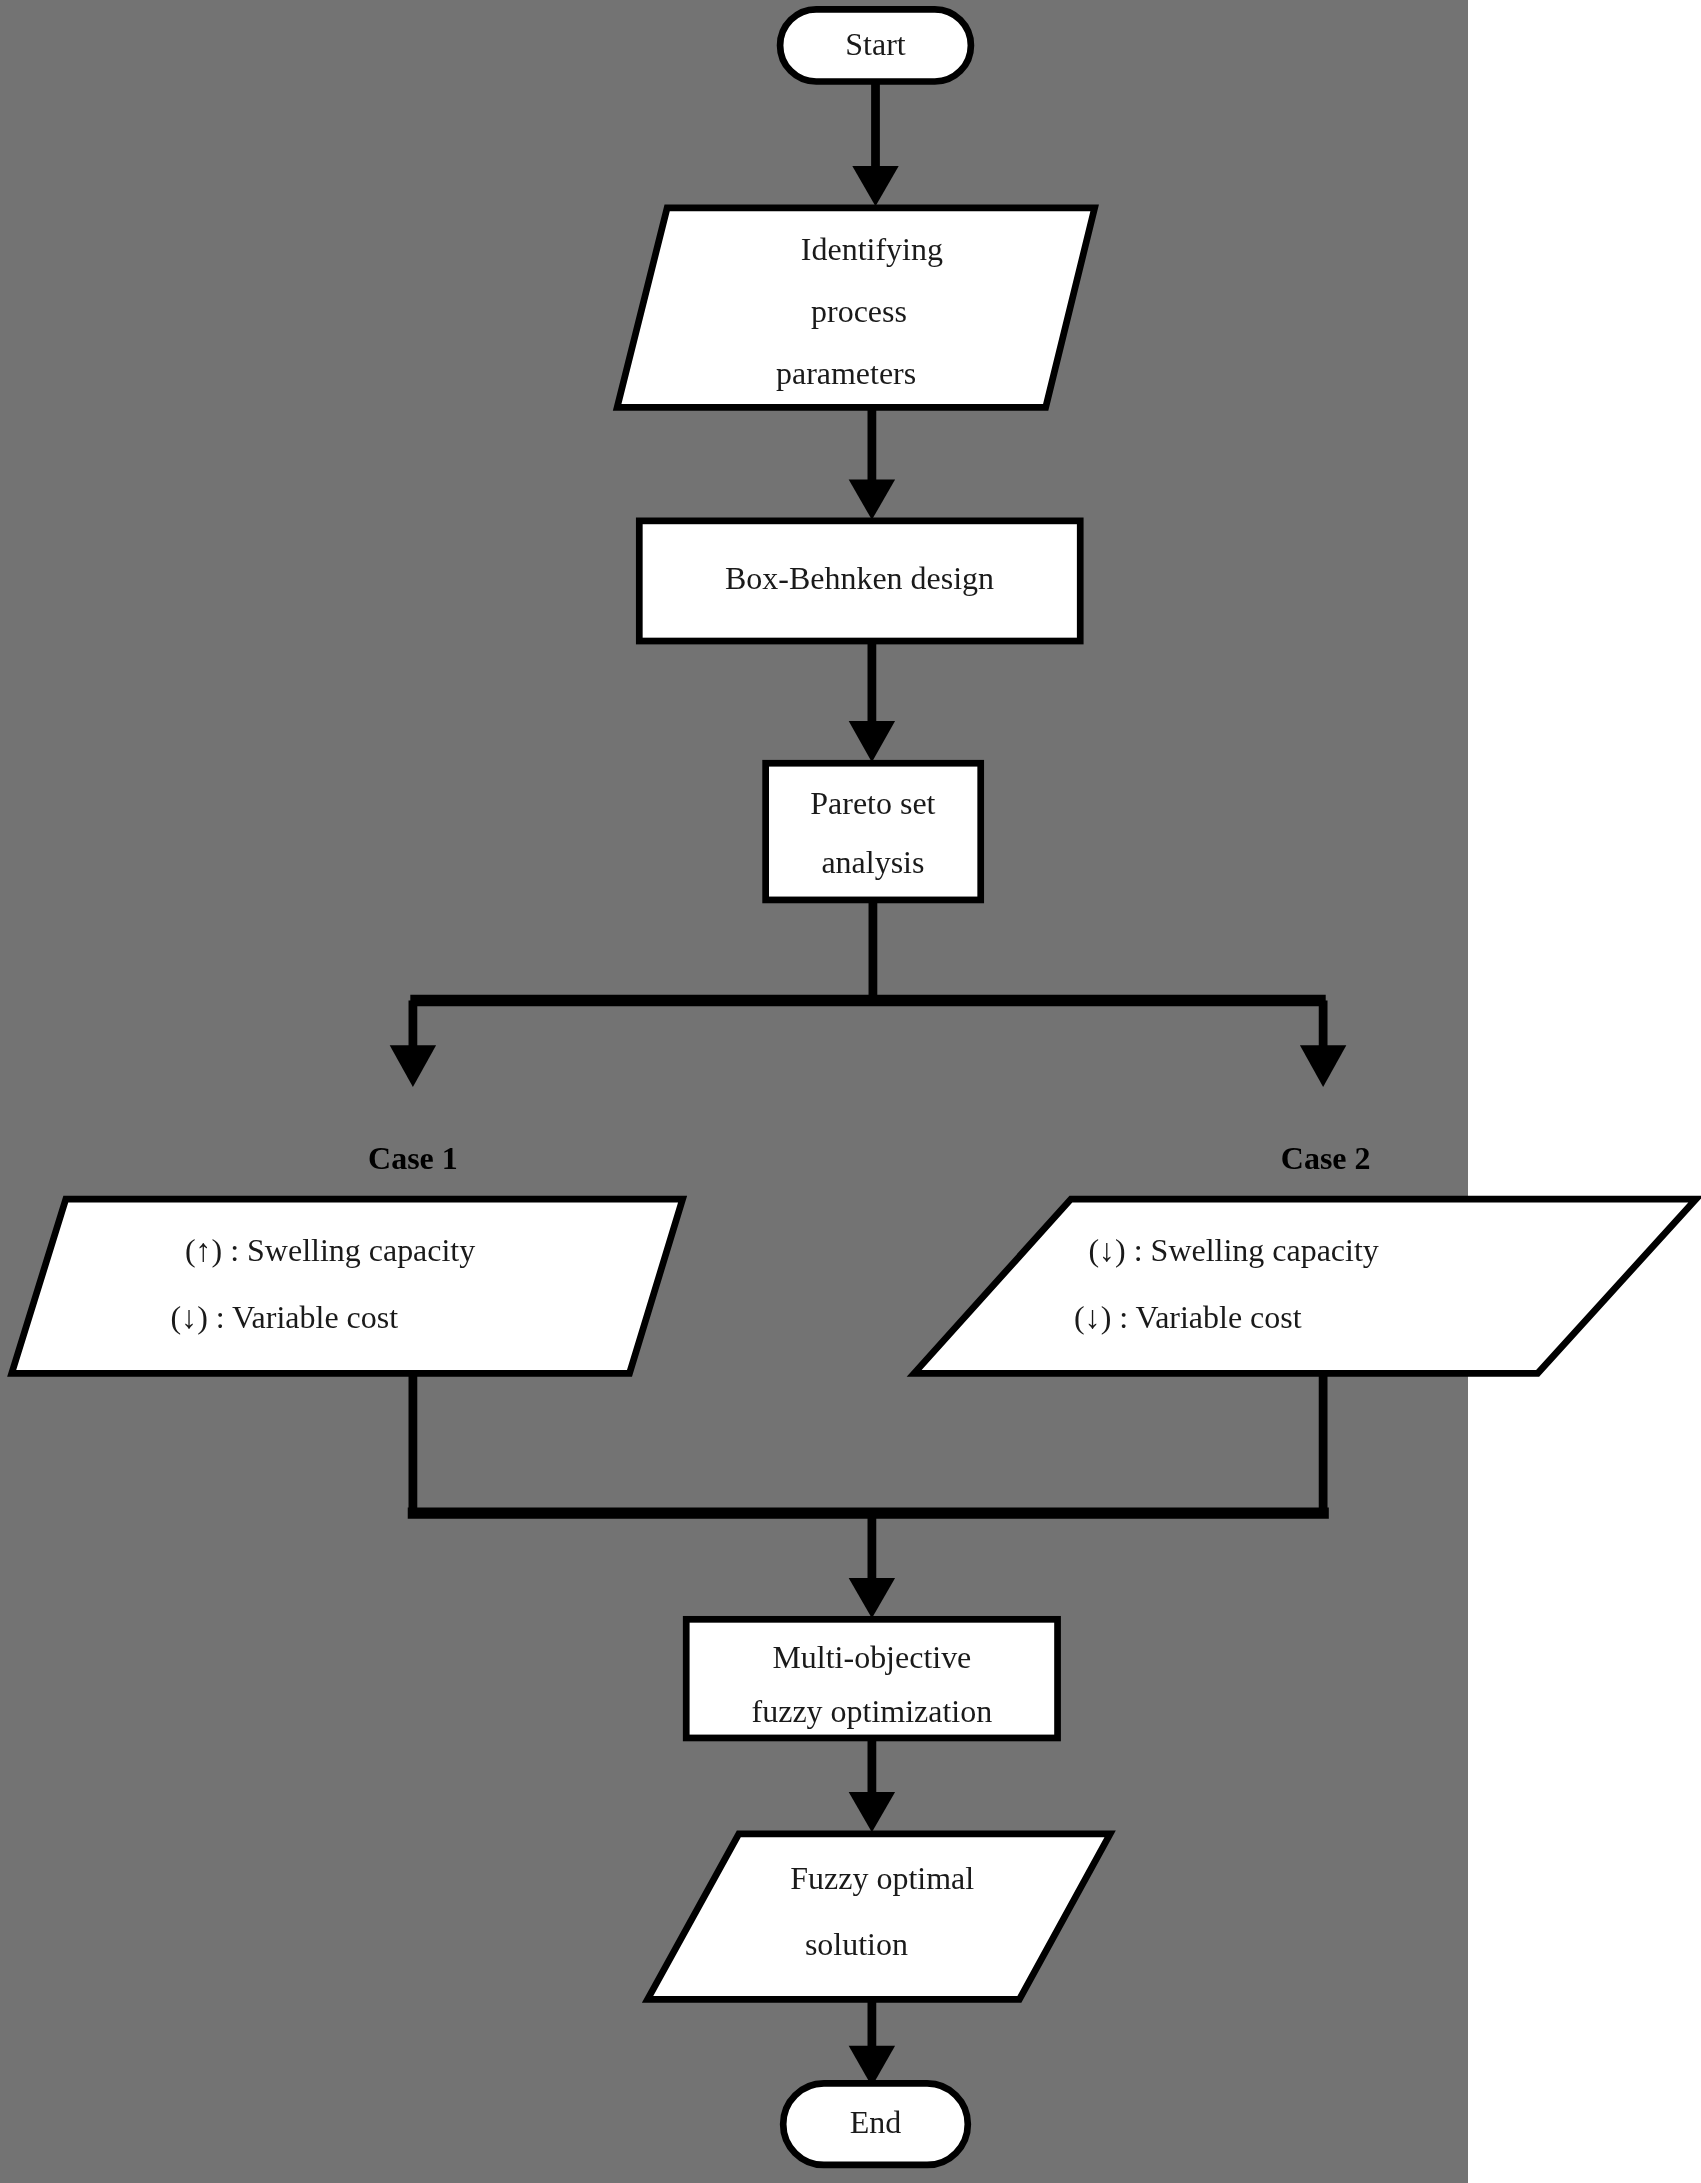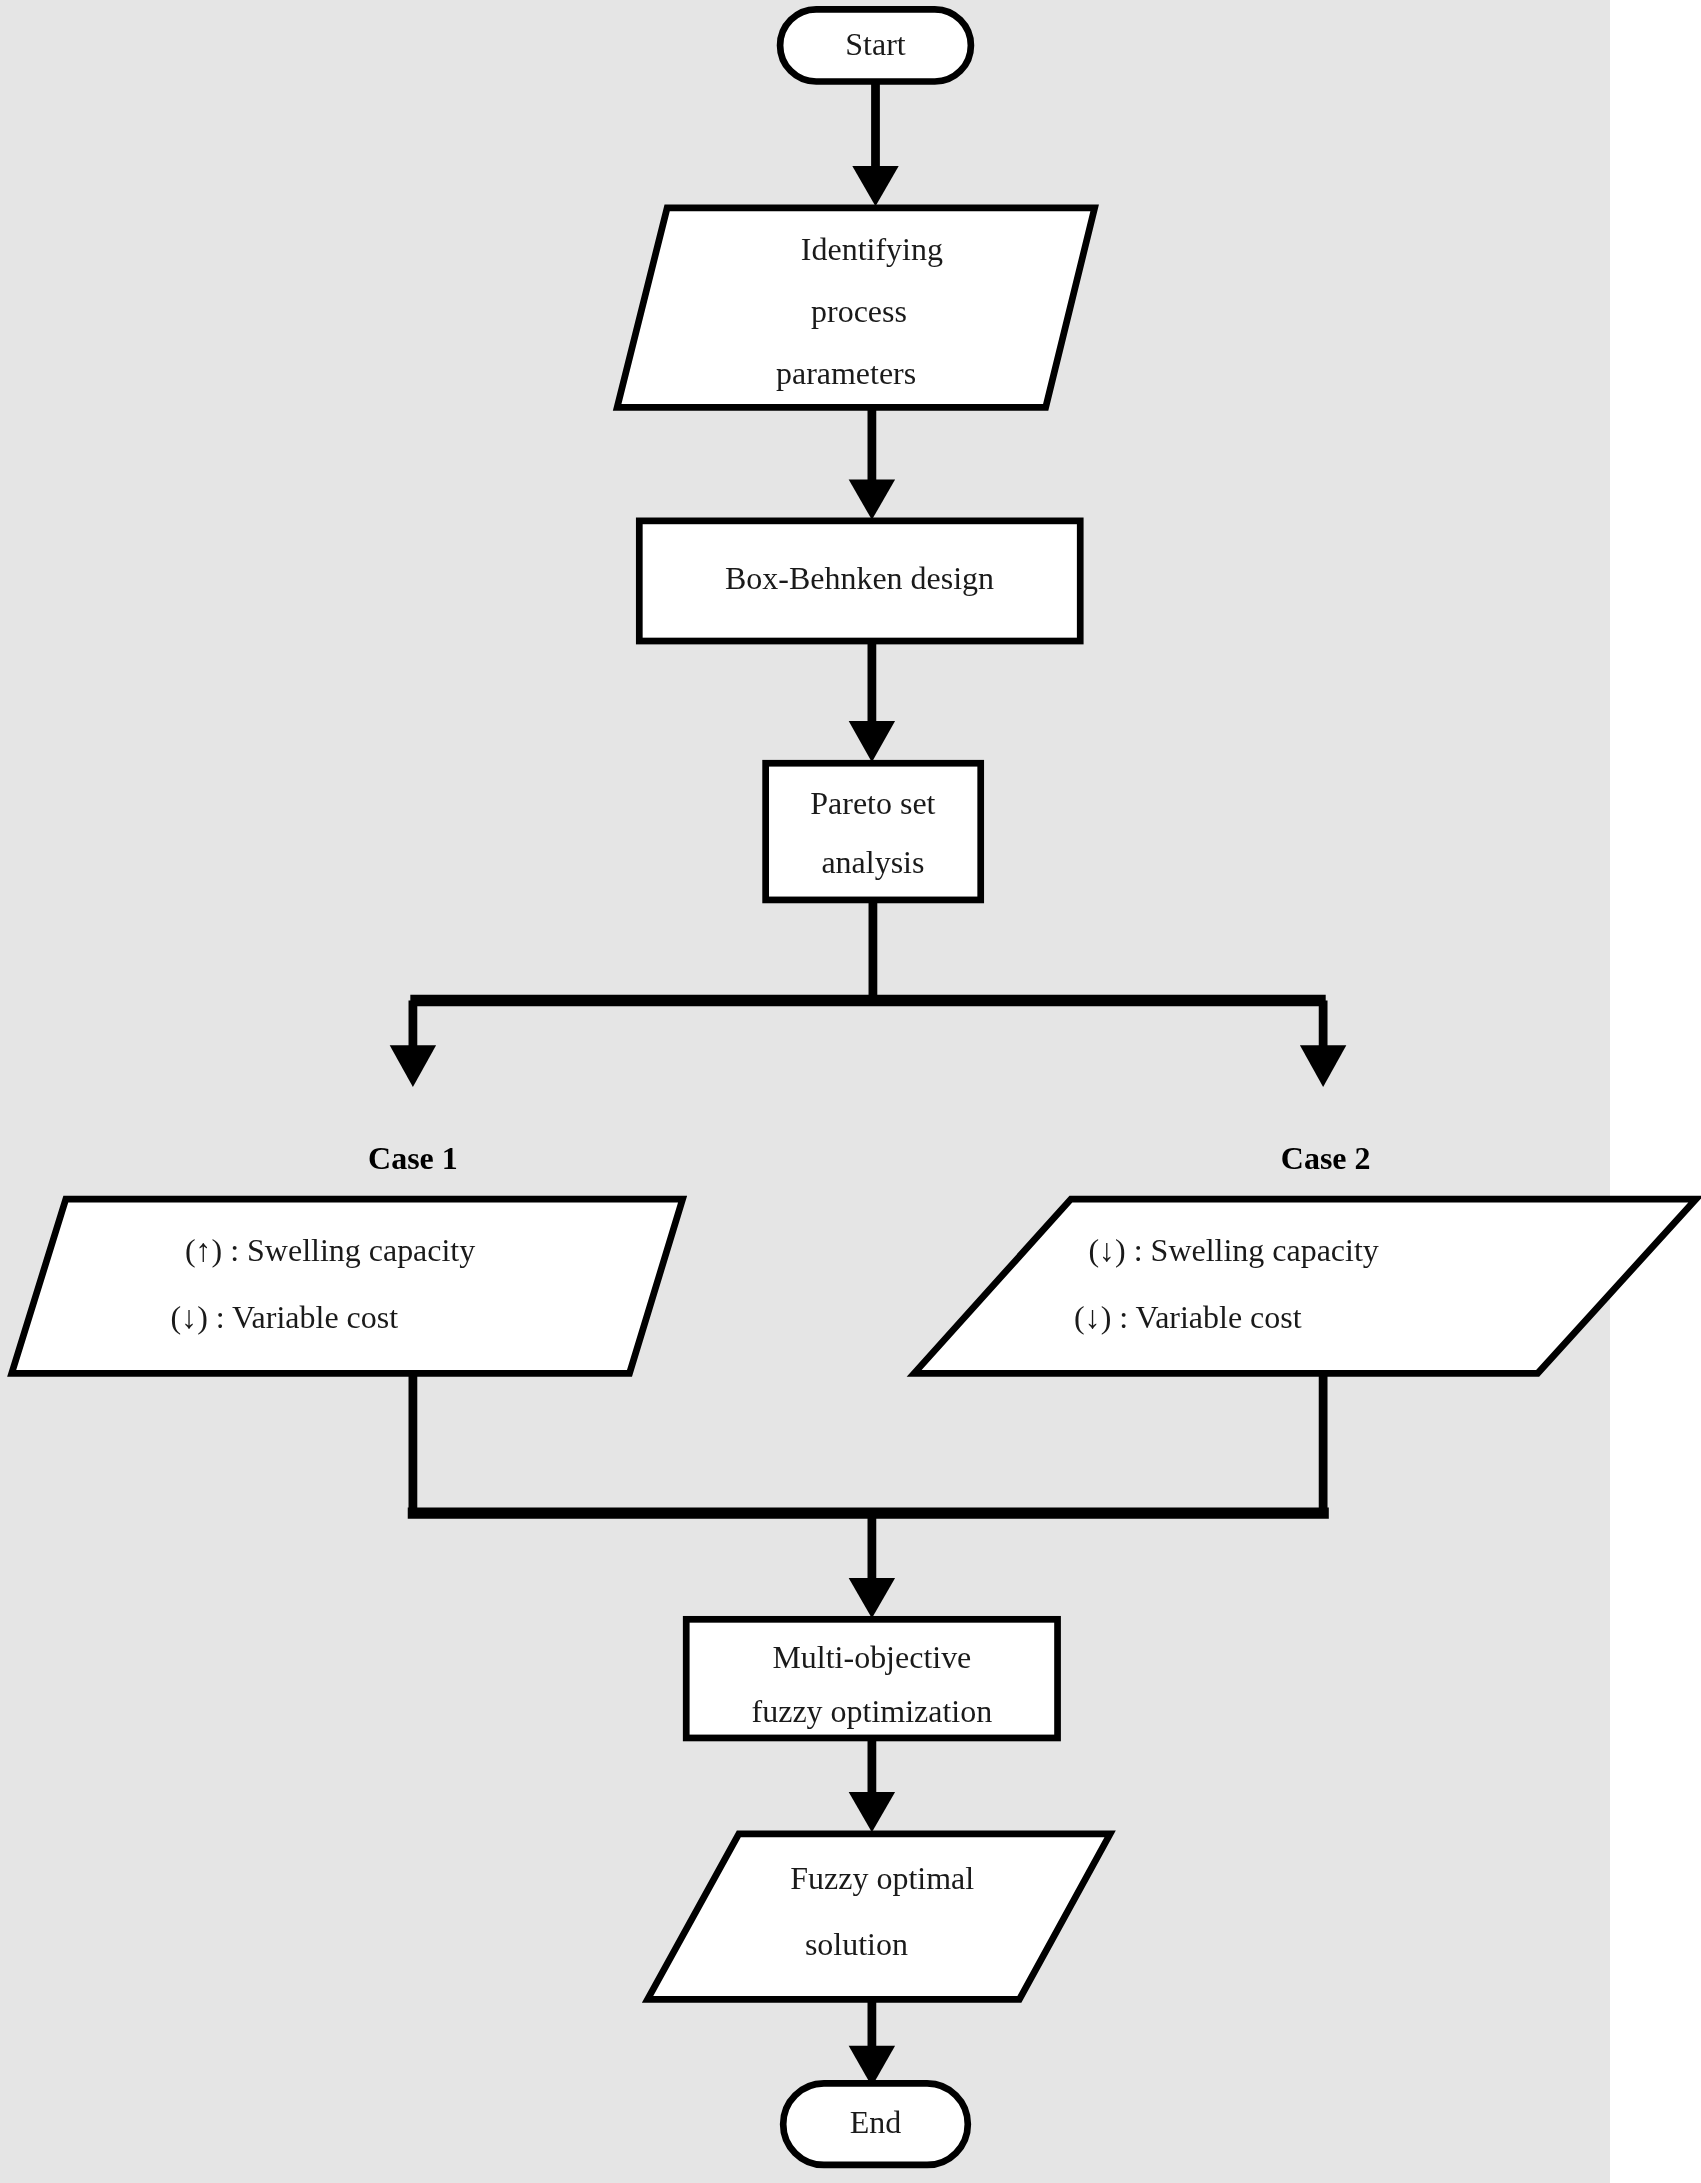--- a/index.html
+++ b/index.html
@@ -7,23 +7,23 @@
     padding: 0;
     background: #ffffff;
   }
   body {
     width: 1702px;
     height: 2183px;
     font-family: "Liberation Serif", "DejaVu Serif", serif;
   }
   #flowchart-root {
     position: relative;
-    width: 1610px;
+    width: 1468px;
     height: 2183px;
-    background: #e5e5e5;
+    background: #737373;
   }
   svg.chart-surface {
     display: block;
     width: 1702px;
     height: 2183px;
   }
   .node-shape {
     fill: #ffffff;
     stroke: #000000;
     stroke-width: 13;

